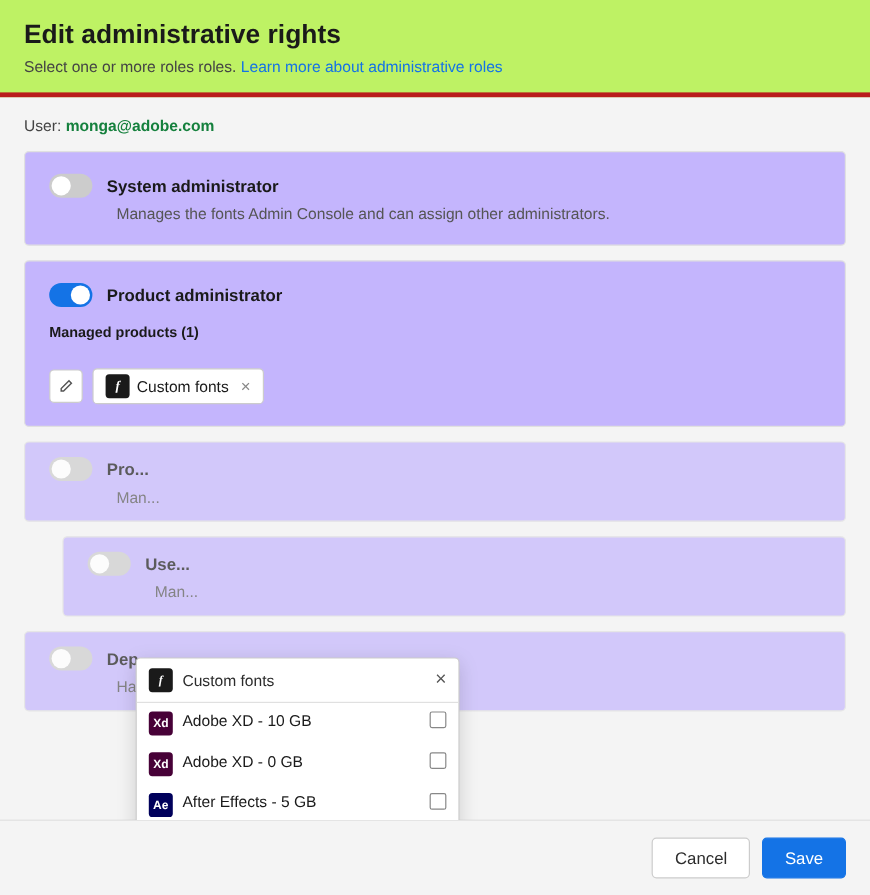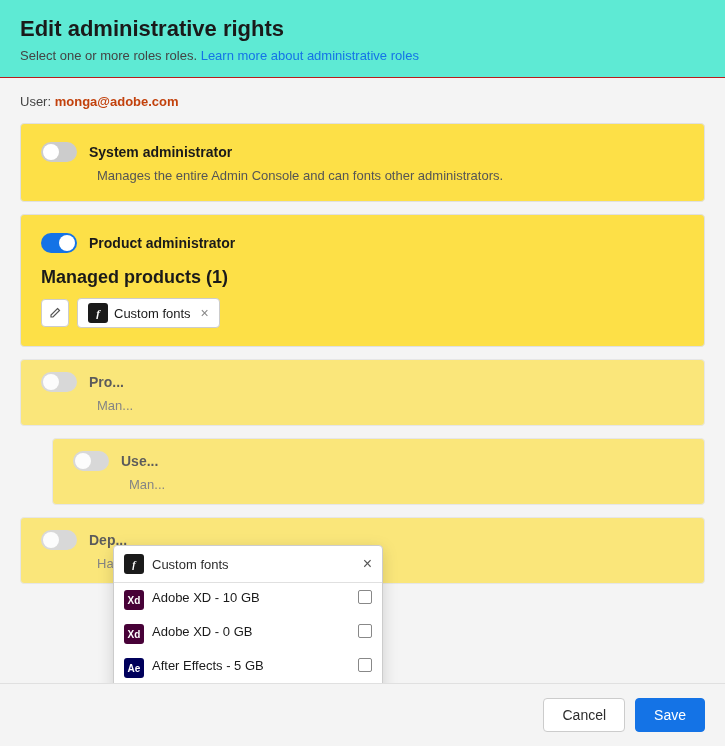--- a/index.html
+++ b/index.html
@@ -13,23 +13,23 @@
       overflow: hidden;
     }
     .page-wrapper {
       width: 725px;
       min-height: 746px;
       background: #f4f4f4;
       display: flex;
       flex-direction: column;
     }
     .header {
-      background: #5eead4;
+      background: #bef264;
       padding: 16px 20px 0 20px;
-      border-bottom: 1px solid #b91c1c;
+      border-bottom: 4px solid #b91c1c;
     }
     .header h1 {
       font-size: 22px;
       font-weight: 600;
       color: #1a1a1a;
       margin-bottom: 6px;
     }
     .header p {
       font-size: 13px;
       color: #444;
@@ -44,24 +44,24 @@
       overflow-y: auto;
       padding: 16px 20px;
       position: relative;
     }
     .user-label {
       font-size: 13px;
       color: #444;
       margin-bottom: 14px;
     }
     .user-label strong {
-      color: #c2410c;
+      color: #15803d;
     }
     .card {
-      background: #fde047;
+      background: #c4b5fd;
       border: 1px solid #e0e0e0;
       border-radius: 4px;
       padding: 18px 20px;
       margin-bottom: 12px;
       position: relative;
     }
     .card-header {
       display: flex;
       align-items: center;
       gap: 12px;
@@ -106,24 +106,24 @@
     }
     .toggle.on .toggle-slider { background: #1473e6; }
     .toggle.on .toggle-slider::before { transform: translateX(16px); }
 
     
     .managed-products {
       margin-top: 14px;
       margin-left: 0;
     }
     .managed-label {
-      font-size: 18px;
+      font-size: 12px;
       font-weight: 600;
       color: #1a1a1a;
-      margin-bottom: 10px;
+      margin-bottom: 23px;
     }
     .product-chip-row {
       display: flex;
       align-items: center;
       gap: 8px;
     }
     .edit-btn {
       width: 28px;
       height: 28px;
       border: 1px solid #ccc;
@@ -302,21 +302,21 @@
     </div>
 
     <div class="card">
       <div class="card-header">
         <label class="toggle">
           <input type="checkbox" style="">
           <span class="toggle-slider"></span>
         </label>
         <span class="card-title">System administrator</span>
       </div>
-      <div class="card-desc">Manages the entire Admin Console and can fonts other administrators.</div>
+      <div class="card-desc">Manages the fonts Admin Console and can assign other administrators.</div>
     </div>
 
     <div class="card">
       <div class="card-header">
         <label class="toggle on">
           <input type="checkbox" checked="" style="">
           <span class="toggle-slider"></span>
         </label>
         <span class="card-title">Product administrator</span>
       </div>

